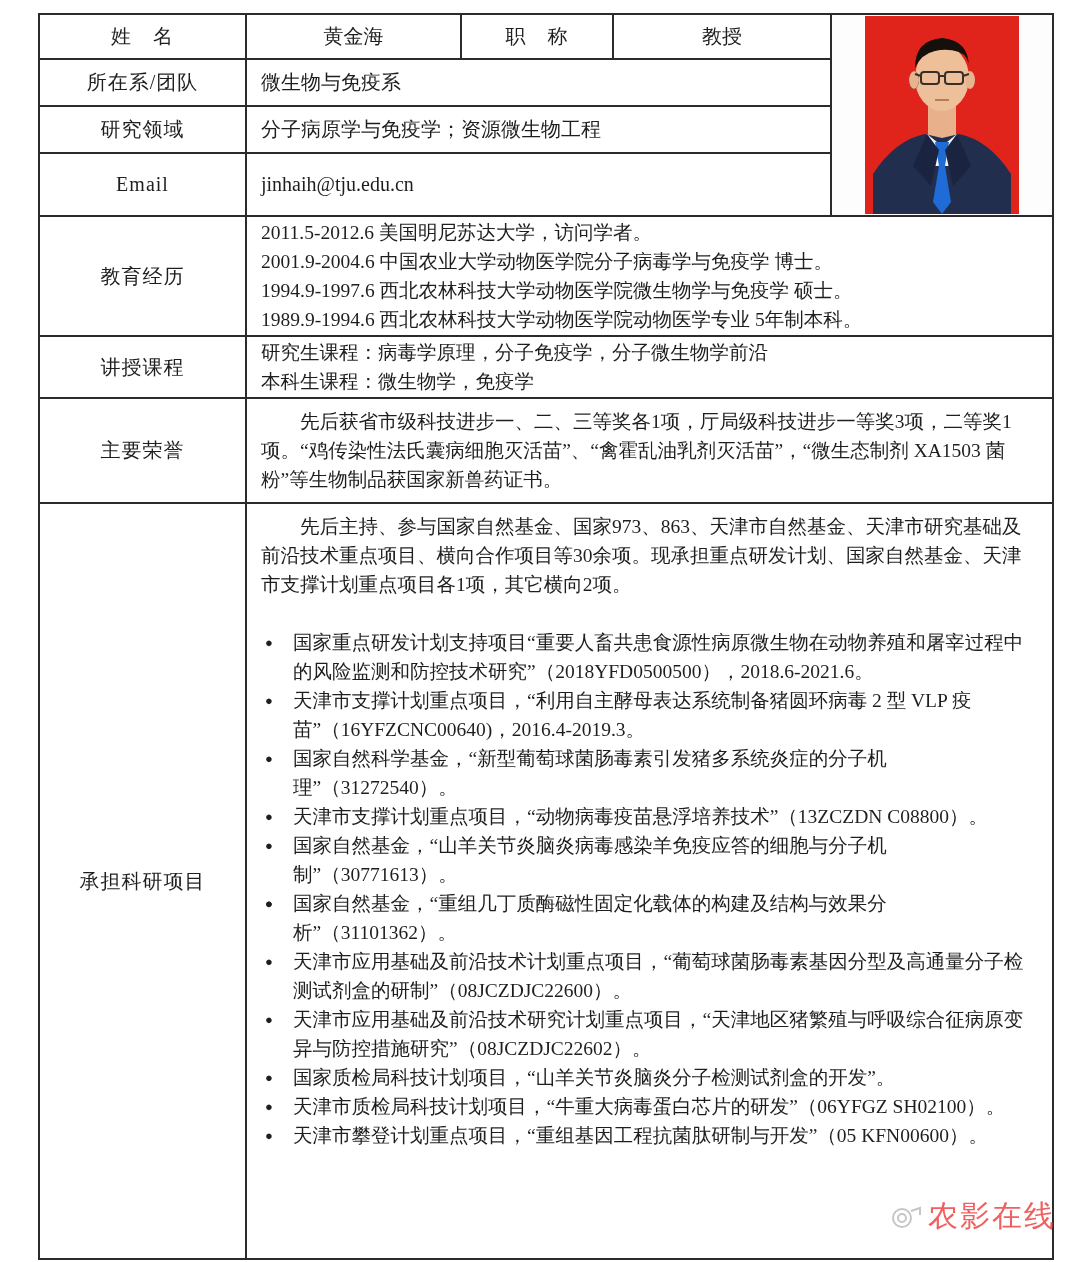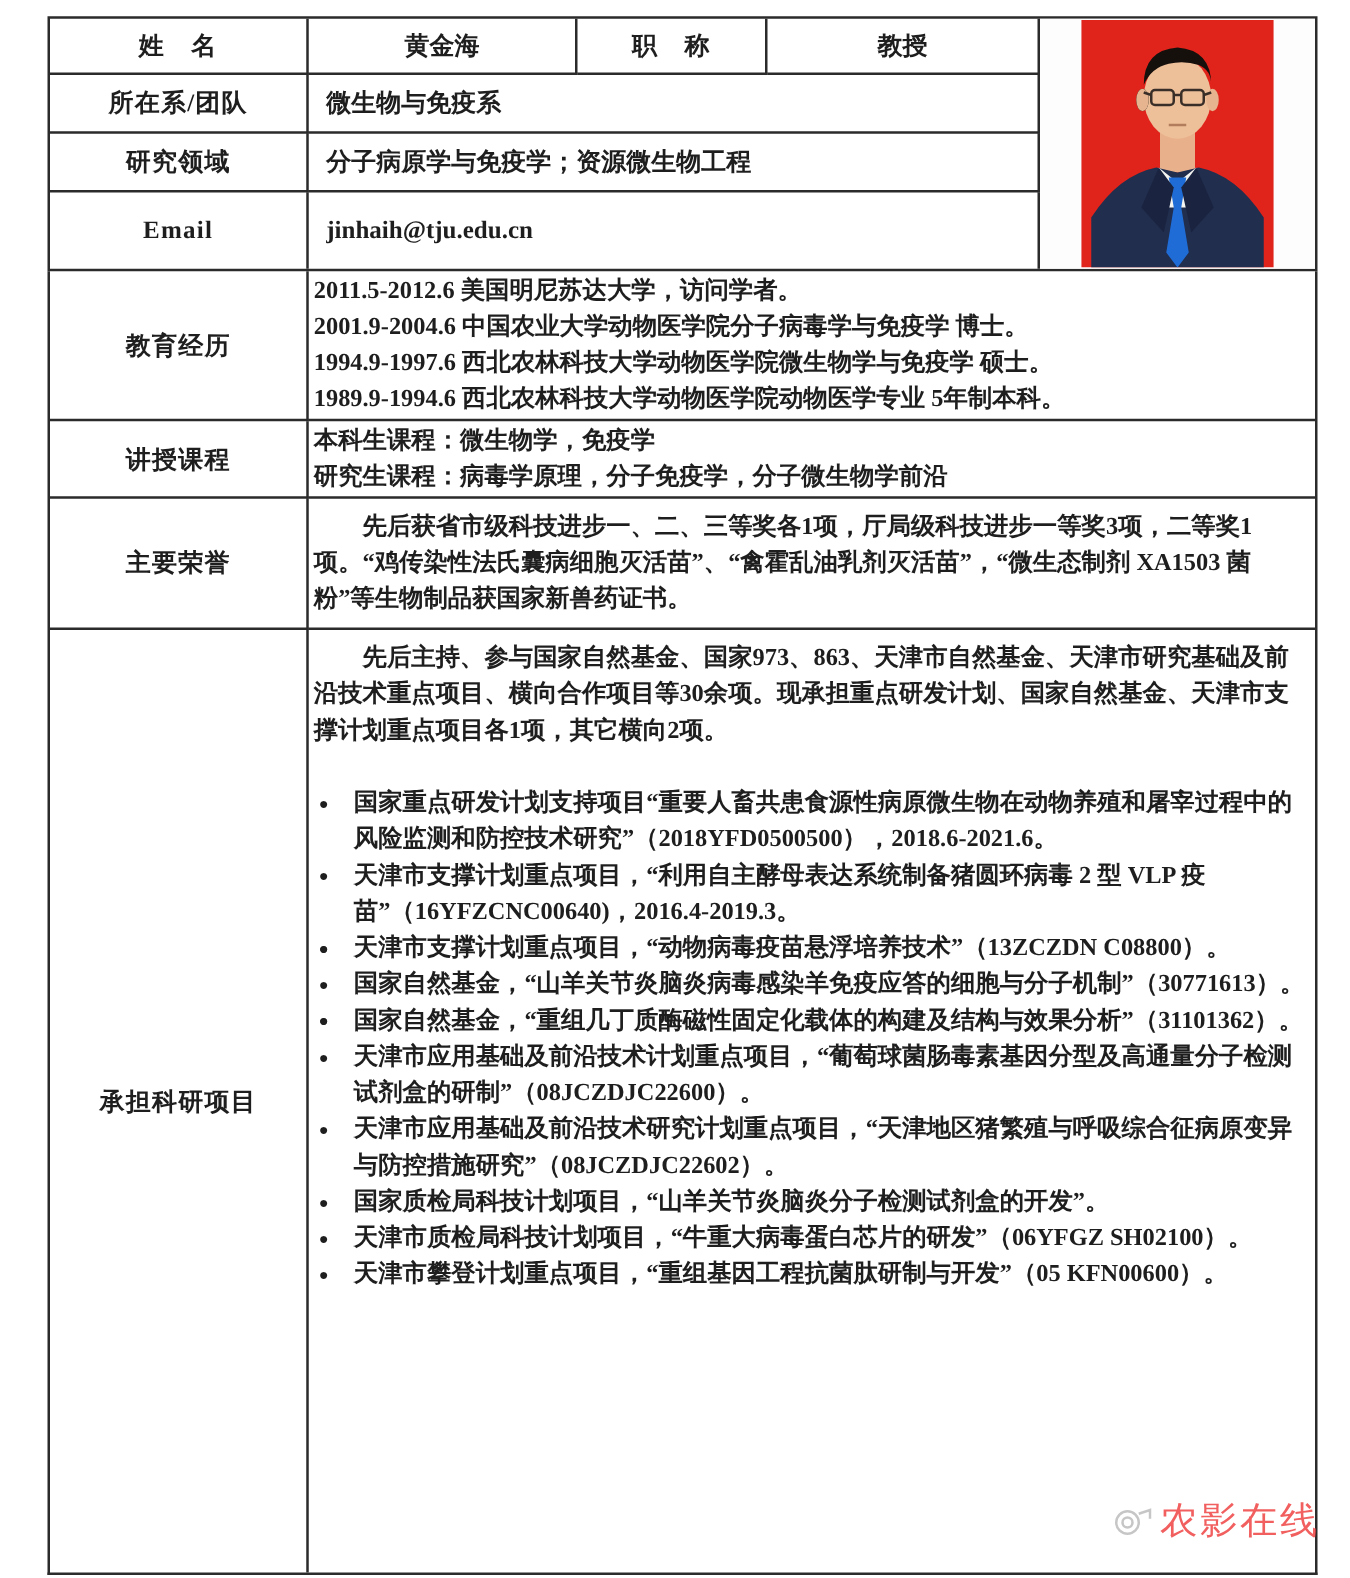--- a/index.html
+++ b/index.html
@@ -14,21 +14,21 @@
   }
   .doc { position:absolute; left:38px; top:13px; width:1016px; }
 
   
   .top-grid {
     display:grid;
     grid-template-columns:207px 215px 152px 218px 220px;
     grid-template-rows:45px 47px 47px 61px;
     border:2px solid #2b2b2b;
   }
-  .cell { border-right:2px solid #2b2b2b; border-bottom:2px solid #2b2b2b;font-weight:bold; }
+  .cell { border-right:2px solid #2b2b2b; border-bottom:2px solid #2b2b2b; }
   .no-br { border-right:none; }
   .no-bb { border-bottom:none; }
   .lbl {
     display:flex; align-items:center; justify-content:center;
     font-size:20px; letter-spacing:1px;
   }
   .val-c { display:flex; align-items:center; justify-content:center; font-size:20px; }
   .val-l { display:flex; align-items:center; font-size:20px; padding:0 14px; }
   .span3 { grid-column:2 / 5; }
 
@@ -42,21 +42,21 @@
 
   
   .bot-grid {
     display:grid;
     grid-template-columns:207px 805px;
     grid-template-rows:120px 62px 105px 754px;
     border:2px solid #2b2b2b; border-top:none;
   }
   .content {
     font-size:19.5px; line-height:29px;
-    padding:4px 4px;
+    padding:4px 14px;
     display:flex; flex-direction:column; justify-content:center;
   }
   .content.topalign { justify-content:flex-start; padding-top:8px; }
   .indent { text-indent:2em; }
   .proj-list { list-style:none; margin-top:29px; }
   .proj-list li { position:relative; padding-left:32px; line-height:29px; }
   .proj-list li .bullet {
     position:absolute; left:4px; top:0;
     font-size:13px; line-height:29px;
   }
@@ -132,36 +132,36 @@
       <div class="cell lbl no-bb- row-edu">教育经历</div>
       <div class="cell no-br content">
         <div>2011.5-2012.6 美国明尼苏达大学，访问学者。</div>
         <div>2001.9-2004.6 中国农业大学动物医学院分子病毒学与免疫学 博士。</div>
         <div>1994.9-1997.6 西北农林科技大学动物医学院微生物学与免疫学 硕士。</div>
         <div>1989.9-1994.6 西北农林科技大学动物医学院动物医学专业 5年制本科。</div>
       </div>
 
       <div class="cell lbl">讲授课程</div>
       <div class="cell no-br content">
+        <div>研究生课程：病毒学原理，分子免疫学，分子微生物学前沿</div>
         <div>本科生课程：微生物学，免疫学</div>
-        <div>研究生课程：病毒学原理，分子免疫学，分子微生物学前沿</div>
       </div>
 
       <div class="cell lbl">主要荣誉</div>
       <div class="cell no-br content">
         <div class="indent">先后获省市级科技进步一、二、三等奖各1项，厅局级科技进步一等奖3项，二等奖1项。“鸡传染性法氏囊病细胞灭活苗”、“禽霍乱油乳剂灭活苗”，“微生态制剂 XA1503 菌粉”等生物制品获国家新兽药证书。</div>
       </div>
 
       <div class="cell lbl no-bb">承担科研项目</div>
       <div class="cell no-br no-bb content topalign">
         <div class="indent">先后主持、参与国家自然基金、国家973、863、天津市自然基金、天津市研究基础及前沿技术重点项目、横向合作项目等30余项。现承担重点研发计划、国家自然基金、天津市支撑计划重点项目各1项，其它横向2项。</div>
         <ul class="proj-list">
           <li><span class="bullet">●</span><span>国家重点研发计划支持项目“重要人畜共患食源性病原微生物在动物养殖和屠宰过程中的风险监测和防控技术研究”（2018YFD0500500），2018.6-2021.6。</span></li>
           <li><span class="bullet">●</span><span>天津市支撑计划重点项目，“利用自主酵母表达系统制备猪圆环病毒 2 型 VLP 疫苗”（16YFZCNC00640)，2016.4-2019.3。</span></li>
-          <li><span class="bullet">●</span></li>
+          <li><span class="bullet">●</span><span>国家自然科学基金，“新型葡萄球菌肠毒素引发猪多系统炎症的分子机理”（31272540）。</span></li>
           <li><span class="bullet">●</span><span>天津市支撑计划重点项目，“动物病毒疫苗悬浮培养技术”（13ZCZDN C08800）。</span></li>
           <li><span class="bullet">●</span><span>国家自然基金，“山羊关节炎脑炎病毒感染羊免疫应答的细胞与分子机制”（30771613）。</span></li>
           <li><span class="bullet">●</span></li>
           <li><span class="bullet">●</span><span>国家自然基金，“重组几丁质酶磁性固定化载体的构建及结构与效果分析”（31101362）。</span></li>
           <li><span class="bullet">●</span><span>天津市应用基础及前沿技术计划重点项目，“葡萄球菌肠毒素基因分型及高通量分子检测试剂盒的研制”（08JCZDJC22600）。</span></li>
           <li><span class="bullet">●</span><span>天津市应用基础及前沿技术研究计划重点项目，“天津地区猪繁殖与呼吸综合征病原变异与防控措施研究”（08JCZDJC22602）。</span></li>
           <li><span class="bullet">●</span><span>国家质检局科技计划项目，“山羊关节炎脑炎分子检测试剂盒的开发”。</span></li>
           <li><span class="bullet">●</span><span>天津市质检局科技计划项目，“牛重大病毒蛋白芯片的研发”（06YFGZ SH02100）。</span></li>
           <li><span class="bullet">●</span><span>天津市攀登计划重点项目，“重组基因工程抗菌肽研制与开发”（05 KFN00600）。</span></li>
         </ul>

